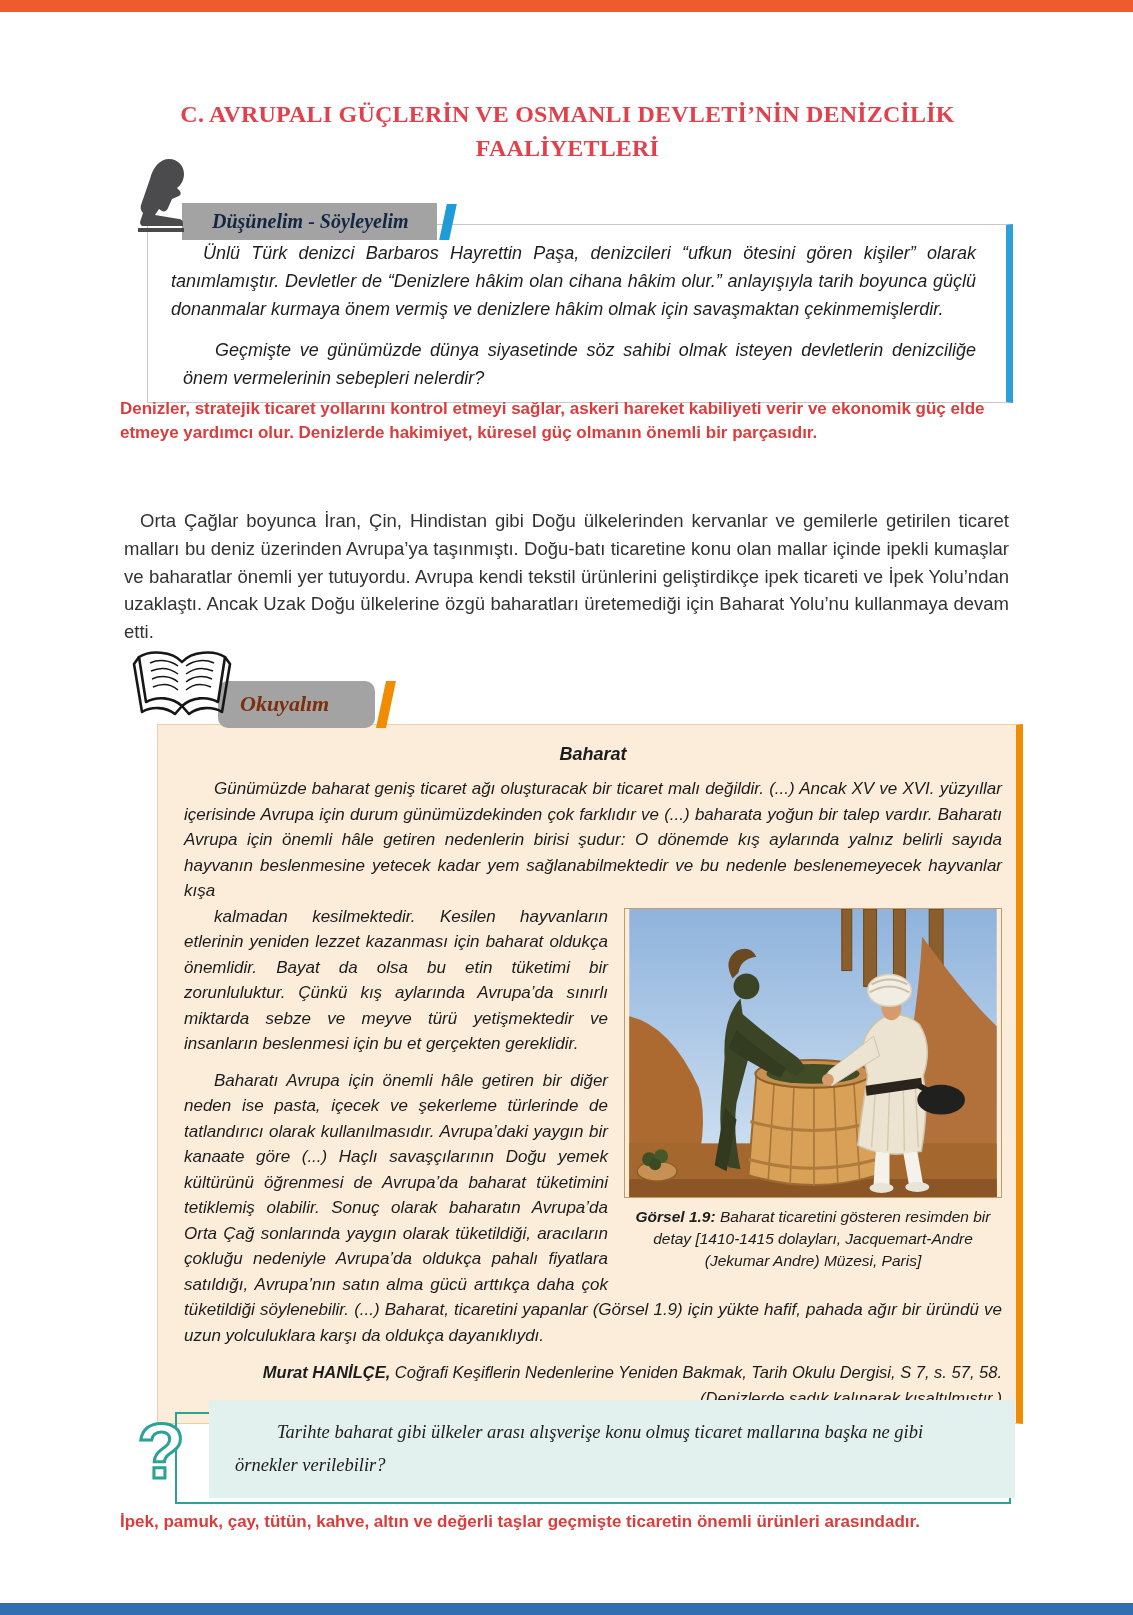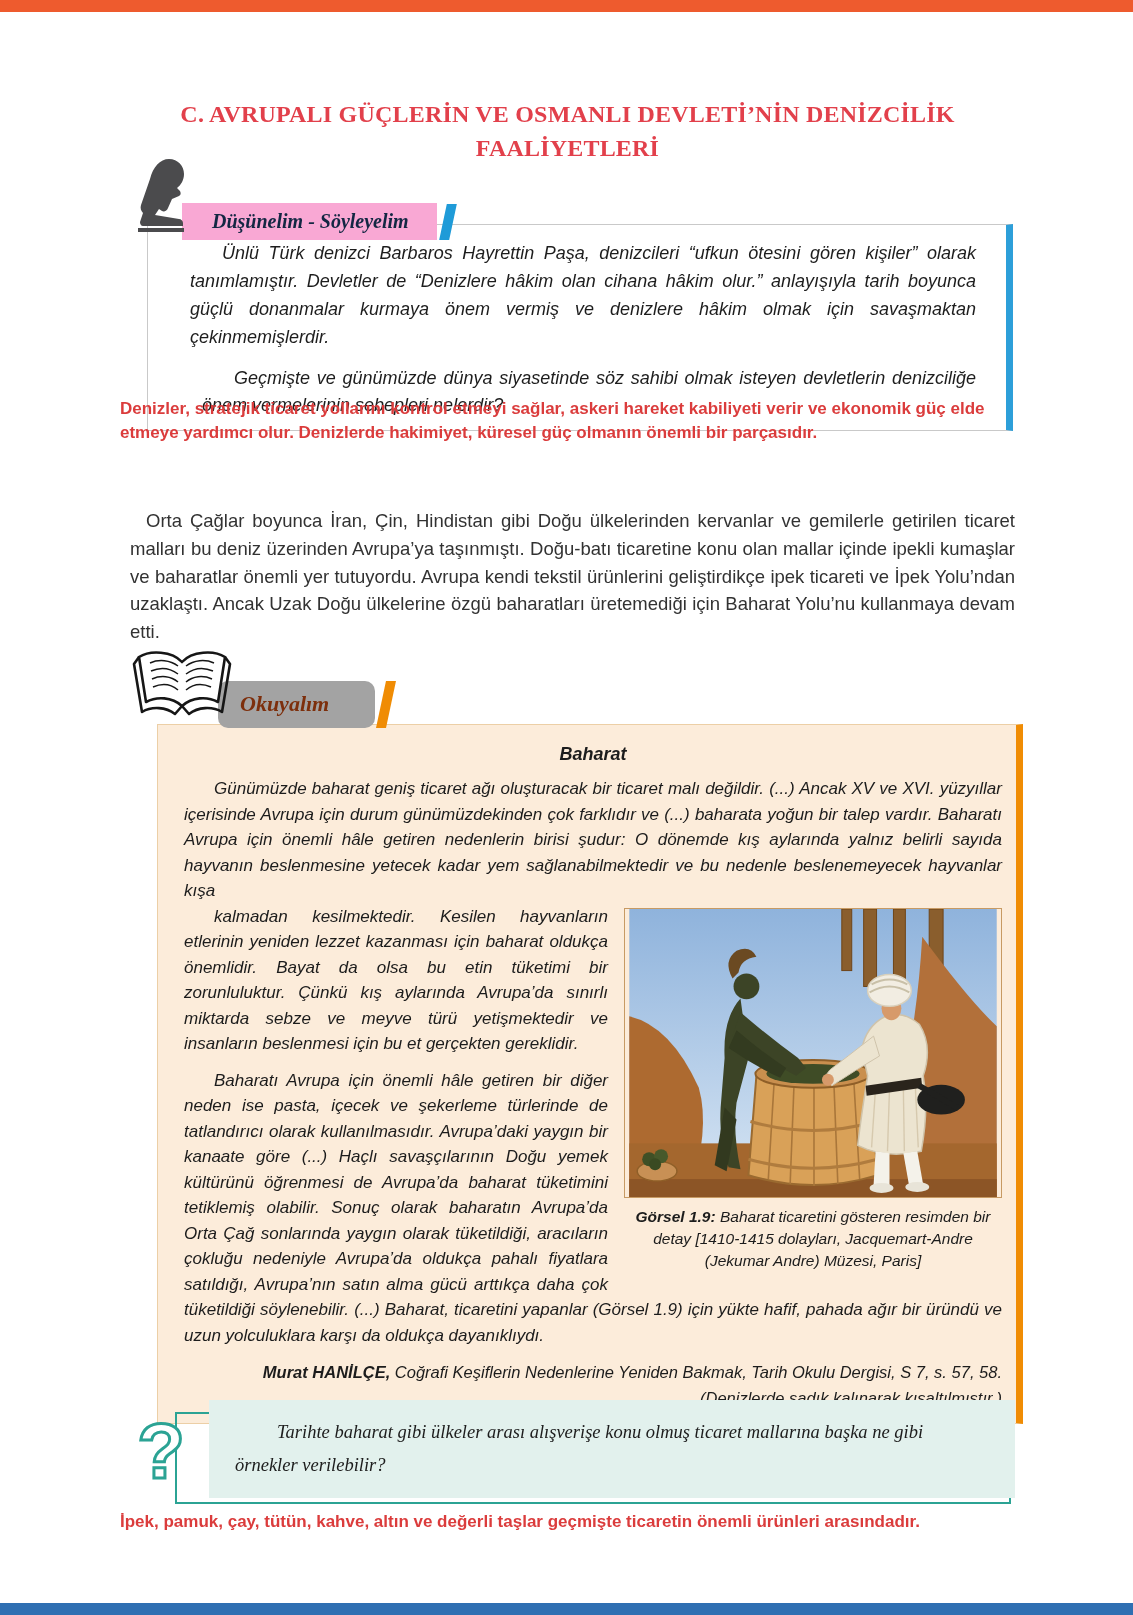--- a/index.html
+++ b/index.html
@@ -12,43 +12,43 @@
   
   .title{position:absolute;top:98px;left:0;width:100%;text-align:center;
          font-family:"Liberation Serif",serif;font-weight:bold;font-size:24px;line-height:1.4;
          color:#e2404b;letter-spacing:.2px;}
 
   
   .sec-header{position:absolute;display:flex;align-items:flex-end;z-index:3;}
   .think-header{top:156px;left:16px;}
   .read-header{top:646px;left:10px;}
   .sec-label{display:inline-block;font-family:"Liberation Serif",serif;font-weight:bold;font-style:italic;}
-  .sec-label.think{background:#f9a8d4;color:#132743;font-size:20px;line-height:1;padding:8px 28px 9px 30px;margin-left:-14px;}
+  .sec-label.think{background:#a3a3a3;color:#132743;font-size:20px;line-height:1;padding:8px 28px 9px 30px;margin-left:-14px;}
   .sec-label.read{background:#a3a3a3;color:#7d2f0c;font-size:22px;line-height:1;padding:12px 46px 13px 22px;margin-left:-16px;border-radius:10px;}
   .accent{display:inline-block;width:10px;transform:skewX(-12deg);margin-left:6px;}
   .accent.think{background:#1f9bd8;height:36px;}
   .accent.read{background:#f08c04;height:47px;}
   .hdr-icon{position:relative;z-index:4;}
 
   
   .think-box{position:absolute;top:224px;left:27px;width:866px;box-sizing:border-box;
              background:#ffffff;border:1px solid #c9c9c9;border-right:7px solid #2d9fd9;
-             padding:15px 30px 10px 42px;
+             padding:15px 30px 10px 23px;
              font-style:italic;font-size:18px;line-height:1.55;color:#1d1d1d;text-align:justify;}
   .think-box p{margin:0;text-indent:32px;}
   .think-box p + p{margin-top:13px;margin-left:12px;}
 
   
   .red-answer{position:absolute;left:0;width:100%;
               font-weight:bold;font-size:17px;line-height:1.42;color:#db3c3c;}
   .answer1{top:397px;}
   .answer2{top:1510px;}
 
   
-  .intro{position:absolute;top:507px;left:10px;width:885px;
+  .intro{position:absolute;top:507px;left:4px;width:885px;
          font-size:18.5px;line-height:1.5;color:#323232;text-align:justify;text-indent:16px;margin:0;}
 
   
   .read-box{position:absolute;top:724px;left:37px;width:866px;box-sizing:border-box;min-height:644px;
             background:#fcecda;border:1px solid #eccfa6;border-right:7px solid #f08c04;
             padding:16px 14px 12px 26px;
             font-style:italic;font-size:17px;line-height:1.5;color:#1c1c1c;text-align:justify;}
   .r-title{text-align:center;font-weight:bold;font-size:18px;margin:0 0 8px 0;}
   .r-p{margin:0;text-indent:30px;}
   .r-p + .r-p{margin-top:11px;}

